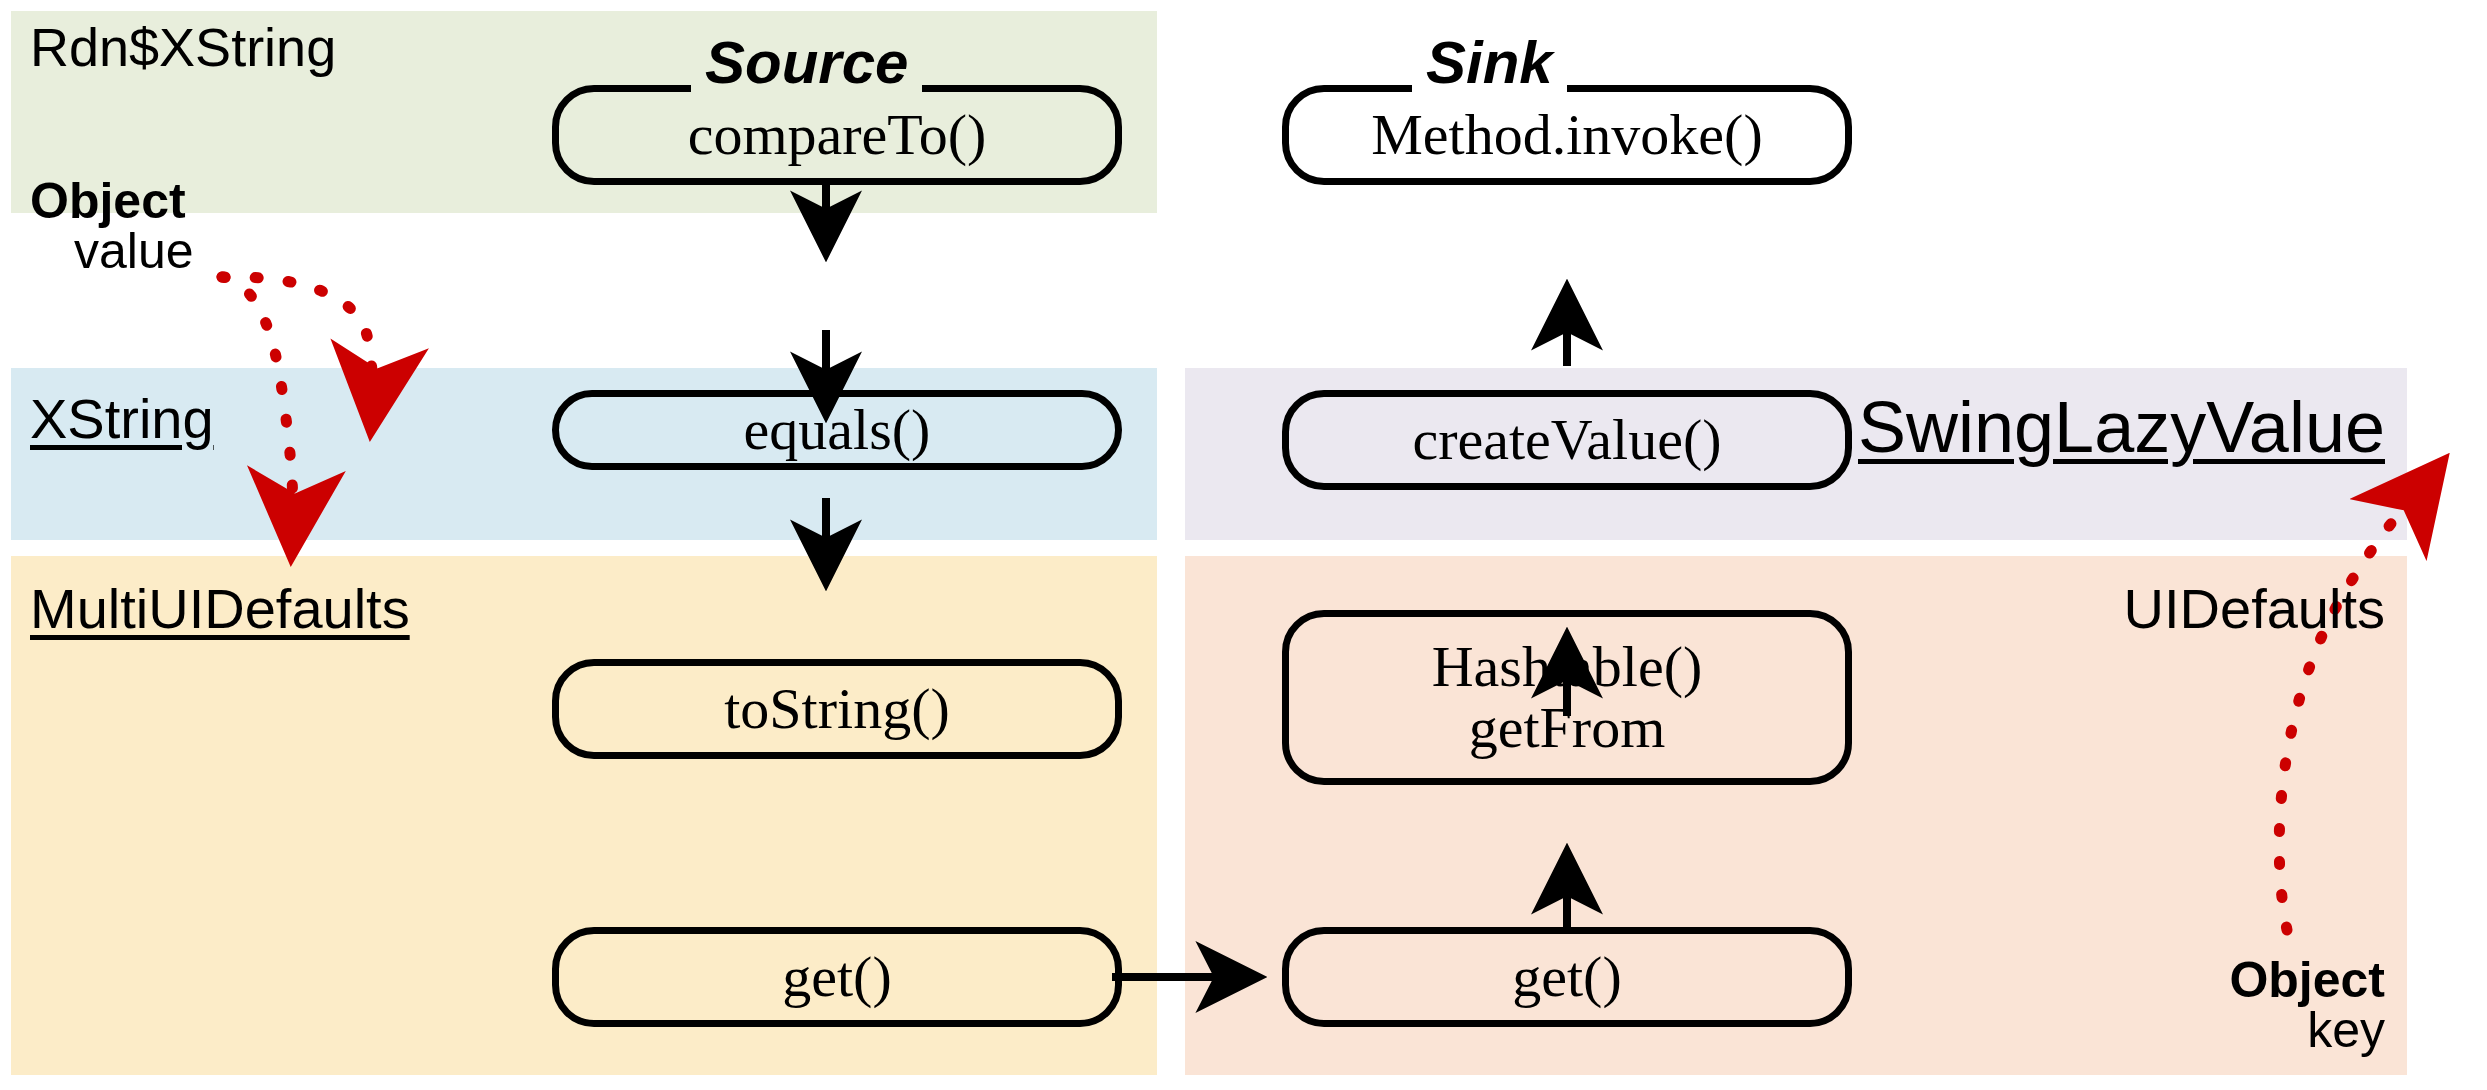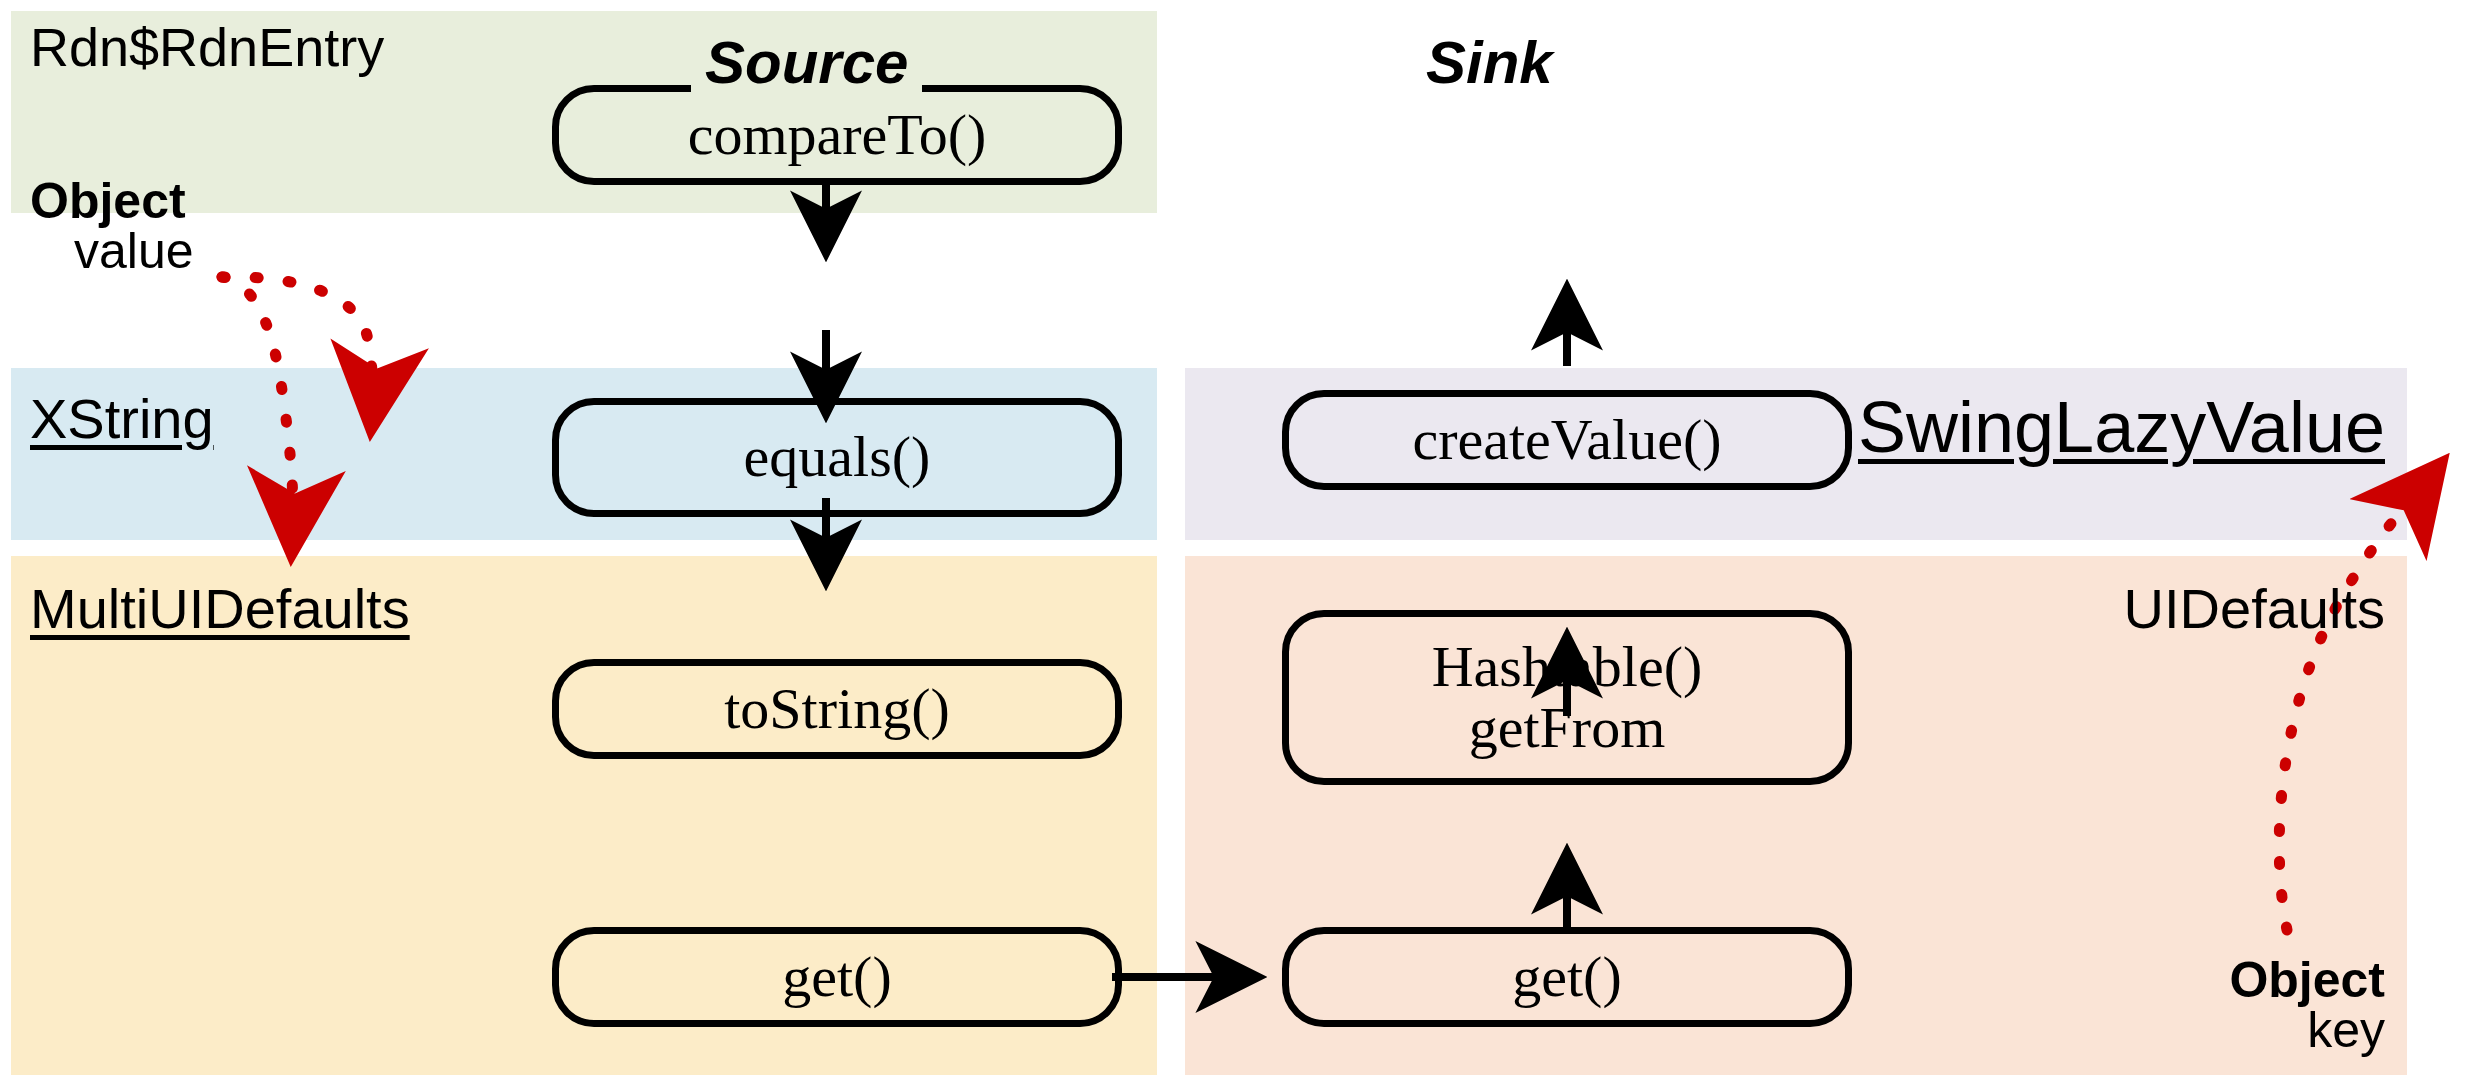--- a/index.html
+++ b/index.html
@@ -49,21 +49,21 @@
     <line x1="1567" y1="366" x2="1567" y2="293" stroke="#000" stroke-width="8" marker-end="url(#solidArrow)"></line>
 
     <path d="M 222 277 C 300 275 360 295 368 340 C 374 376 374 400 372 420" fill="none" stroke="#cc0000" stroke-width="11" stroke-linecap="round" stroke-dasharray="3 30" marker-end="url(#redArrow)"></path>
 
     <path d="M 222 277 C 252 282 272 320 282 390 C 294 470 294 510 292 545" fill="none" stroke="#cc0000" stroke-width="11" stroke-linecap="round" stroke-dasharray="3 30" marker-end="url(#redArrow)"></path>
 
     <path d="M 2287 930 C 2268 835 2283 700 2340 600 C 2382 527 2420 490 2436 470" fill="none" stroke="#cc0000" stroke-width="11" stroke-linecap="round" stroke-dasharray="3 30" marker-end="url(#redArrow)"></path>
   </svg>
 
   <div class="band-label" style="left:30px;top:16px;font-size:54px;">
-    <span>Rdn$RdnEntry</span>
+    <span>Rdn$XString</span>
   </div>
 
   <div class="band-label" style="left:30px;top:386px;font-size:56px;">
     <span class="u">XString</span>
   </div>
 
   <div class="band-label" style="left:30px;top:576px;font-size:56px;">
     <span class="u">MultiUIDefaults</span>
   </div>
 
@@ -82,32 +82,35 @@
 
   <div class="anno" style="right:102px;top:955px;font-size:50px;text-align:right;">
     <span class="t1">Object</span>
     <span class="t2">key</span>
   </div>
 
   <div class="nodebox" style="left:552px;top:85px;width:570px;height:100px;font-size:58px;">
     <span>compareTo()</span>
   </div>
 
-  <div class="nodebox" style="left:552px;top:390px;width:570px;height:119px;font-size:58px;margin-top:8px;">
+  <div class="nodebox" style="left:552px;top:390px;width:570px;height:80px;font-size:58px;">
     <span>equals()</span>
   </div>
 
   <div class="nodebox" style="left:552px;top:659px;width:570px;height:100px;font-size:58px;">
     <span>toString()</span>
   </div>
 
   <div class="nodebox" style="left:552px;top:927px;width:570px;height:100px;font-size:58px;">
     <span>get()</span>
   </div>
 
+  <div class="nodebox" style="left:1282px;top:85px;width:570px;height:100px;font-size:58px;">
+    <span>Method.invoke()</span>
+  </div>
 
   <div class="nodebox" style="left:1282px;top:390px;width:570px;height:100px;font-size:58px;">
     <span>createValue()</span>
   </div>
 
   <div class="nodebox" style="left:1282px;top:610px;width:570px;height:175px;font-size:58px;flex-direction:column;">
     <span>Hashtable()</span>
     <span>getFrom</span>
   </div>
 

